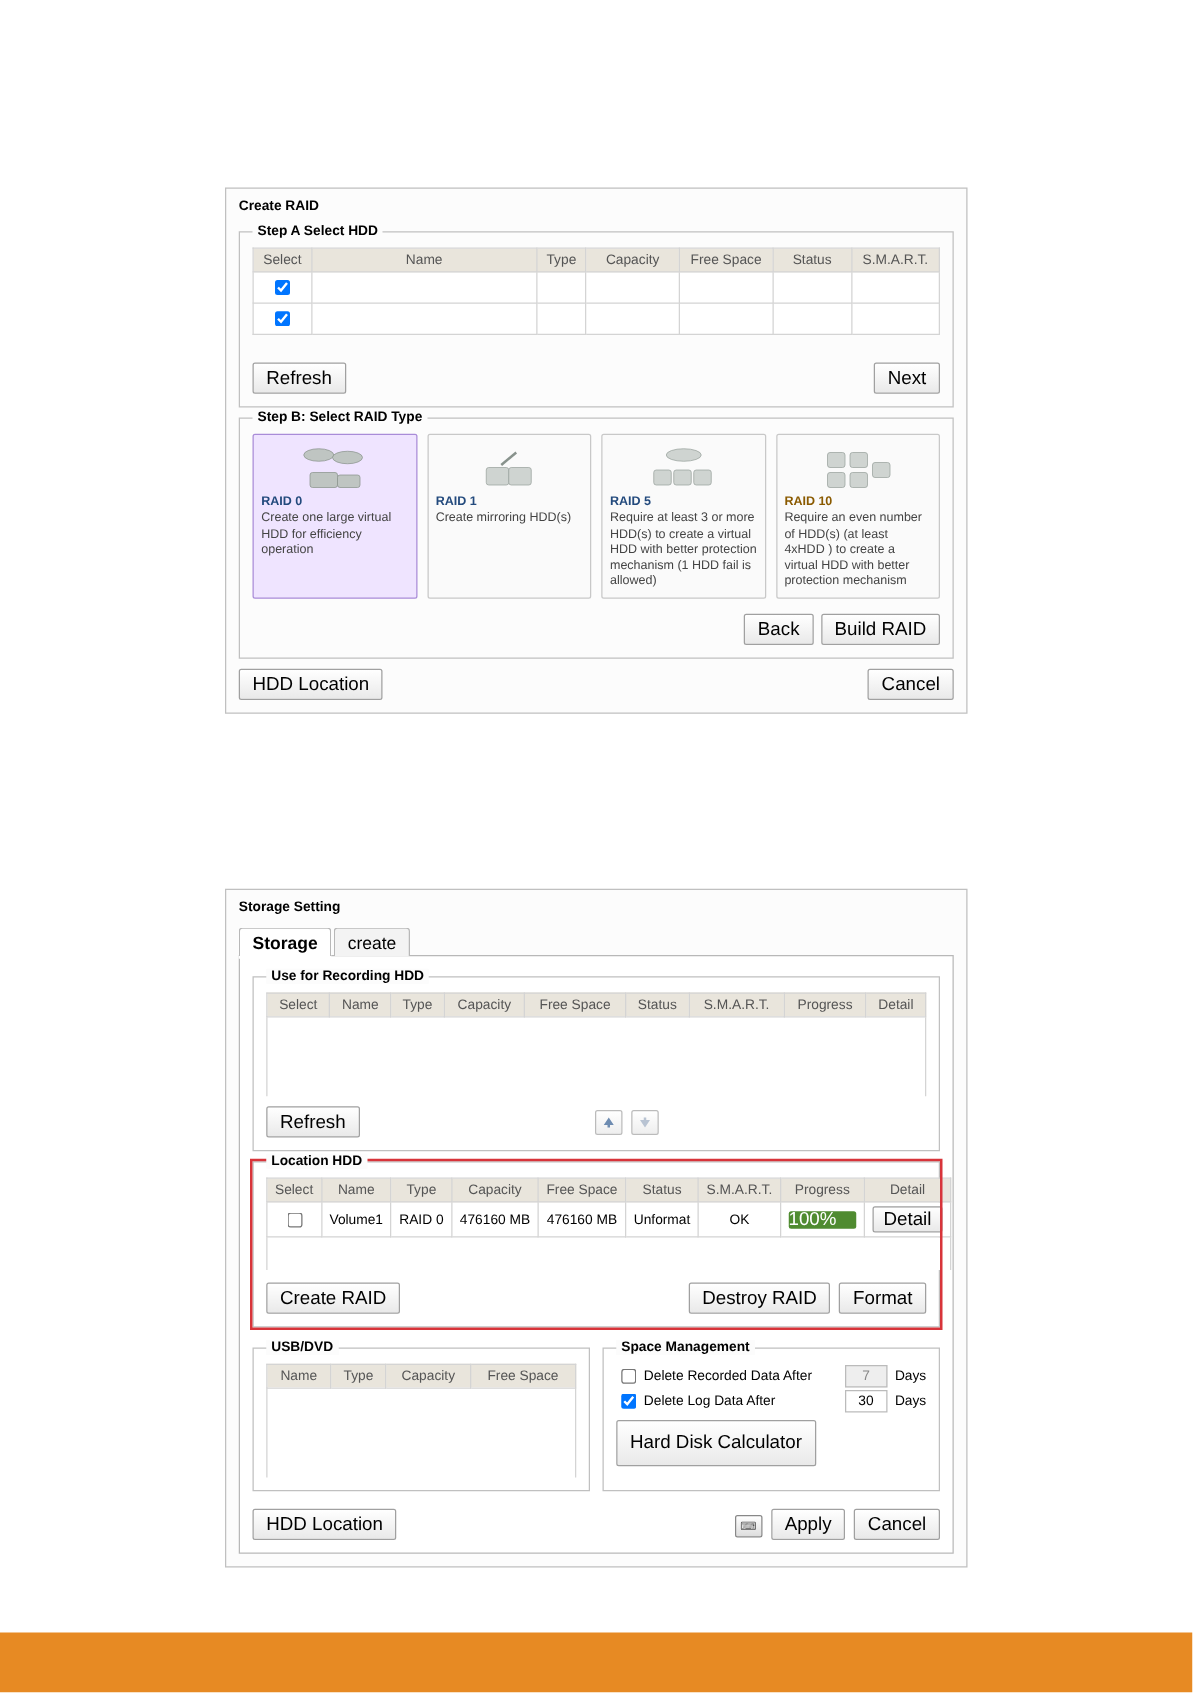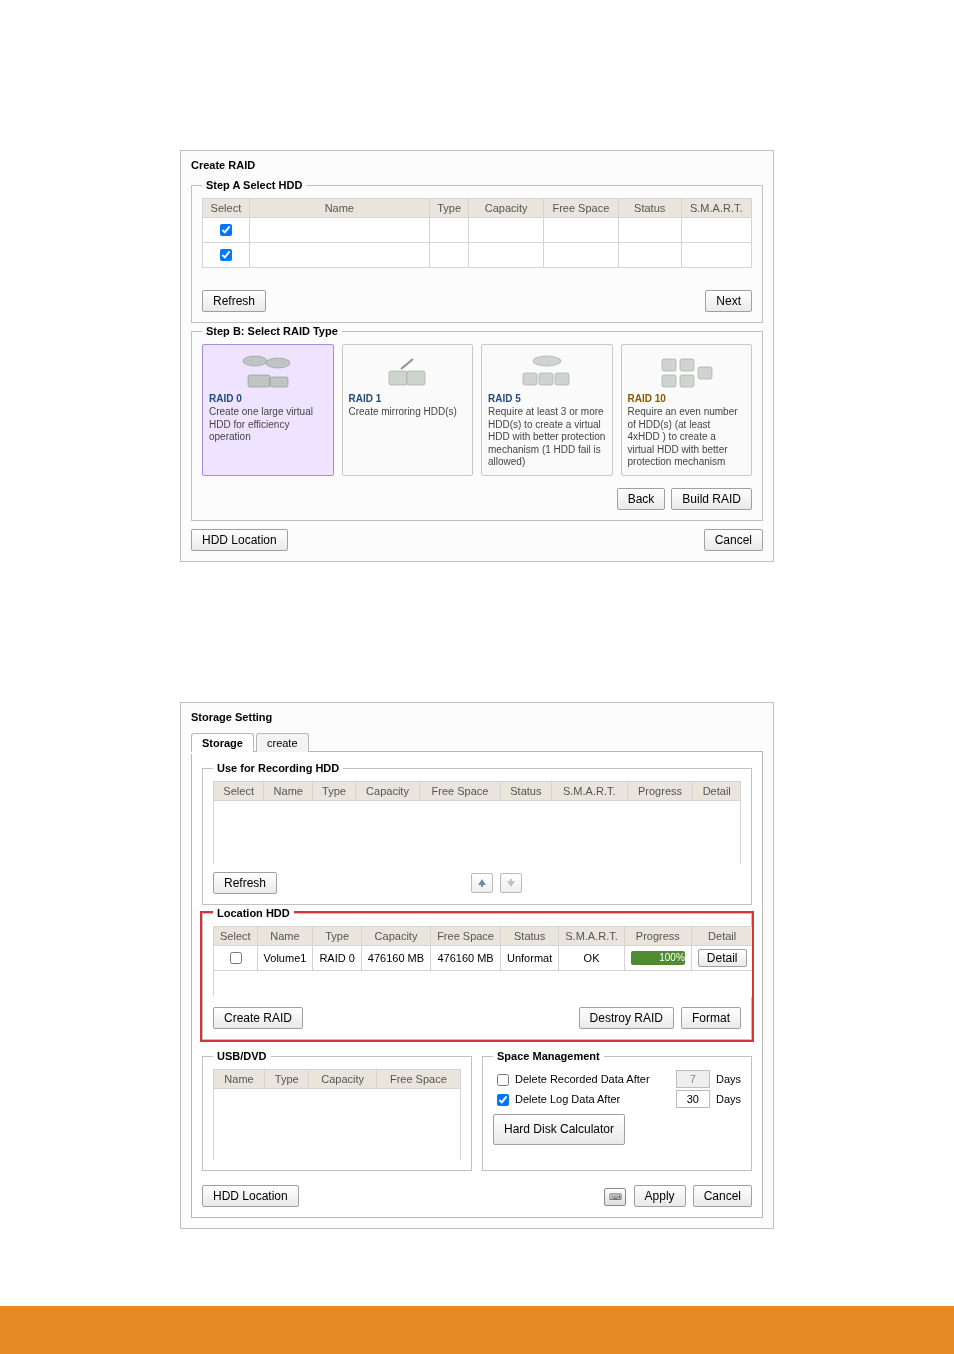--- a/index.html
+++ b/index.html
@@ -71,21 +71,21 @@
     color: #fff;
   }
 
   
   .btn {
     display: inline-block;
     border: 1px solid #a0a0a0;
     border-radius: 2px;
     background: linear-gradient(#ffffff,#e9e9e9);
     padding: 3px 10px;
-    font-size: 12px;
+    font-size: 15px;
     cursor: pointer;
   }
 
   
   .raid-row {
     display: flex;
     gap: 8px;
   }
   .raid-card {
     flex: 1;
@@ -130,21 +130,21 @@
   
   .tab-strip { display: flex; padding-top: 4px; }
   .tab {
     border: 1px solid #b8b8b8;
     border-bottom: none;
     padding: 3px 10px;
     margin-right: 2px;
     border-radius: 3px 3px 0 0;
     background: #f3f3f3;
     cursor: pointer;
-    font-size: 11px;
+    font-size: 14px;
   }
   .tab.active {
     background: #fff;
     font-weight: bold;
     position: relative;
     z-index: 2;
     box-shadow: 0 2px 0 #fff;
   }
   .tab-body {
     border: 1px solid #b8b8b8;
@@ -152,22 +152,22 @@
     margin-top: -1px;
     background: #fff;
   }
 
   
   .progress {
     display: inline-block;
     width: 54px; height: 14px;
     background: #4f8b30;
     color: #fff;
-    font-size: 10px;
-    text-align: right;
+    font-size: 15px;
+    text-align: left;
     line-height: 14px;
     border-radius: 2px;
   }
 
   
   .chk { width: 12px; height: 12px; vertical-align: middle; }
   .chk-readonly { accent-color: #7fb57f; }
 
   
   .icon-btn {

